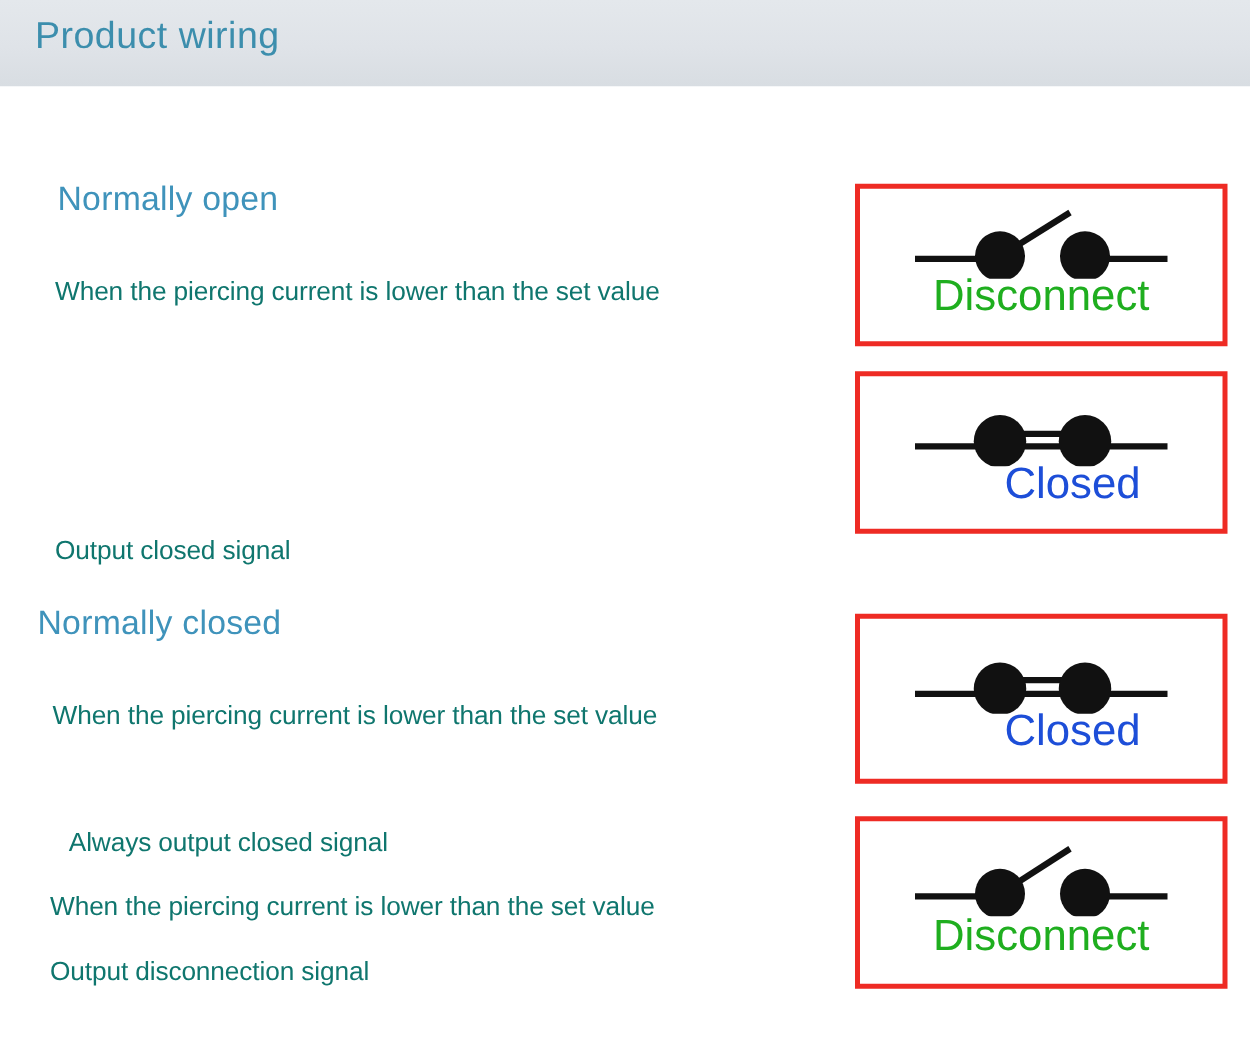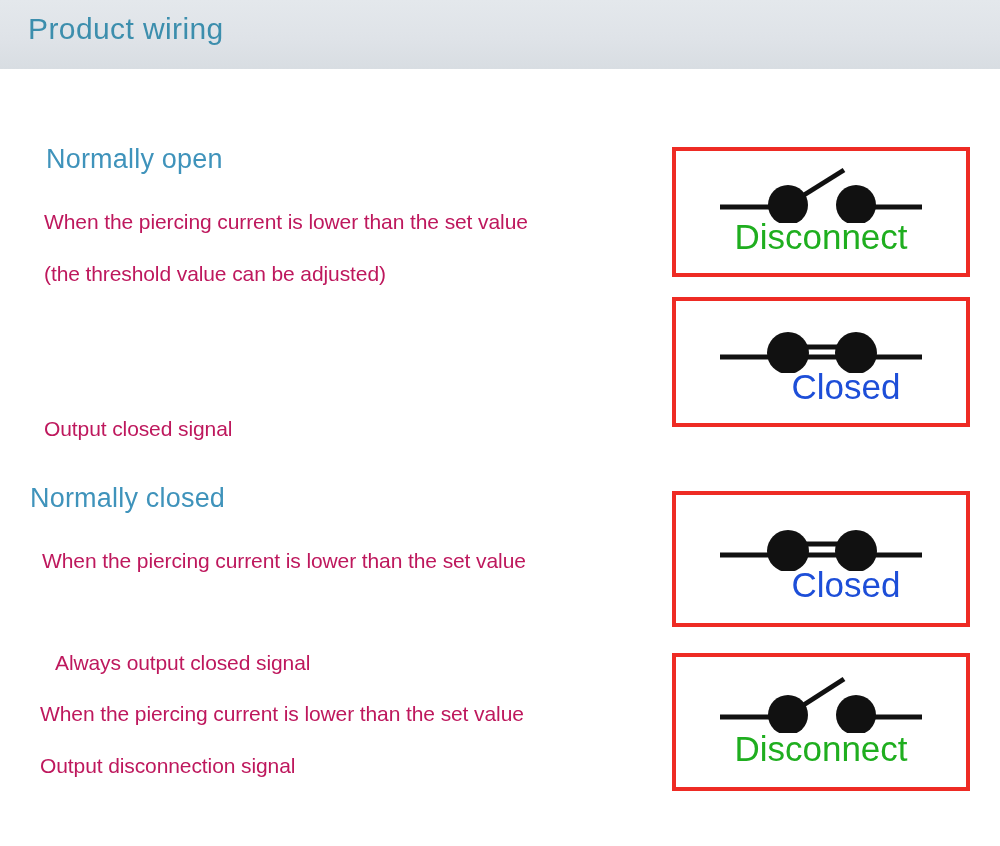--- a/index.html
+++ b/index.html
@@ -66,44 +66,45 @@
     white-space: nowrap;
     line-height: 32px;
   }
   .section-heading.open   { left: 46px; top: 86px; }
   .section-heading.closed { left: 30px; top: 425px; }
 
   .body-line {
     position: absolute;
     font-size: 21px;
     font-weight: 400;
-    color: #be185d;
+    color: #0f766e;
     white-space: nowrap;
     line-height: 26px;
     letter-spacing: -0.1px;
+    margin-top: 12px;
   }
 
   
   .ln-o1 { left: 44px; top: 152px; }
   .ln-o2 { left: 44px; top: 204px; }
   .ln-o3 { left: 44px; top: 254px; }
   .ln-o4 { left: 44px; top: 309px; }
   .ln-o5 { left: 44px; top: 359px; }
 
   
   .ln-c1 { left: 42px; top: 491px; }
   .ln-c2 { left: 42px; top: 542px; }
   .ln-c3 { left: 55px; top: 593px; }
   .ln-c4 { left: 40px; top: 644px; }
   .ln-c5 { left: 40px; top: 696px; }
 
   
   .diagram-col {
     position: absolute;
-    left: 4px;
+    left: 16px;
     top: 0;
     width: 876px;
     height: 789px;
   }
 
   .state-box {
     position: absolute;
     left: 668px;
     width: 298px;
     border: 4px solid #ee2b24;
@@ -150,21 +151,20 @@
   <div class="header-title">Product wiring</div>
 </div>
 
 <div class="content">
 
   <div class="text-col">
 
     <div class="section-heading open">Normally open</div>
 
     <div class="body-line ln-o1">When the piercing current is lower than the set value</div>
-    <div class="body-line ln-o2">(the threshold value can be adjusted)</div>
     <div class="body-line ln-o5">Output closed signal</div>
 
     <div class="section-heading closed">Normally closed</div>
 
     <div class="body-line ln-c1">When the piercing current is lower than the set value</div>
     <div class="body-line ln-c3">Always output closed signal</div>
     <div class="body-line ln-c4">When the piercing current is lower than the set value</div>
     <div class="body-line ln-c5">Output disconnection signal</div>
   </div>
 

